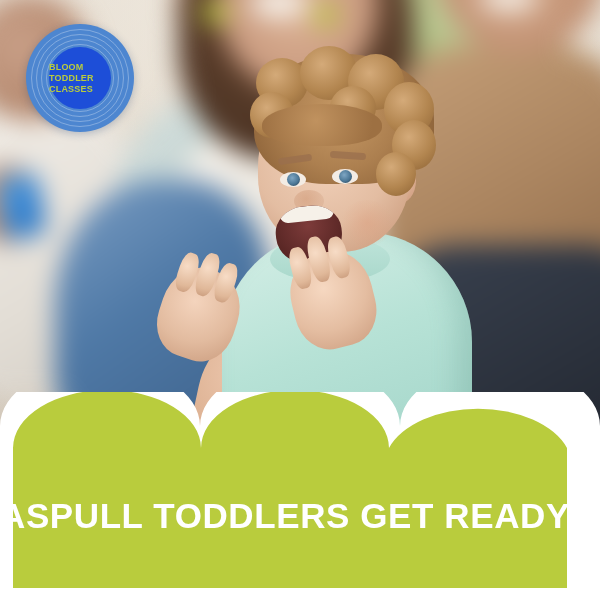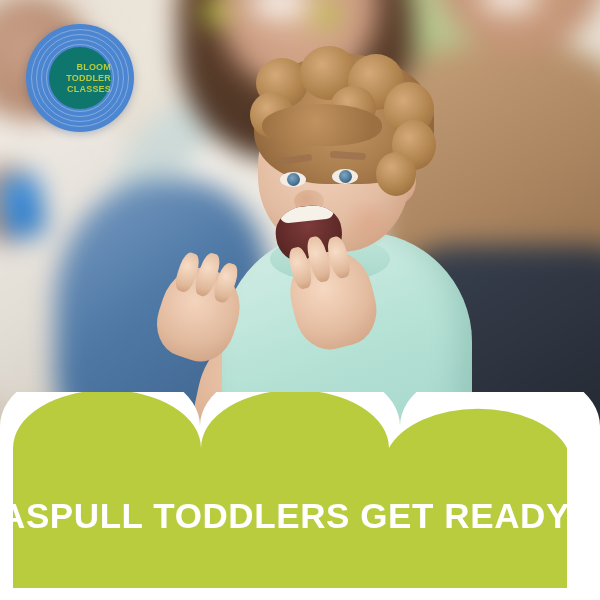--- a/index.html
+++ b/index.html
@@ -375,24 +375,24 @@
   .ring-4 { inset: 20px; }
 
   .logo-inner {
     position: absolute;
     left: 50%;
     top: 50%;
     transform: translate(-50%, -50%);
     width: 62px;
     height: 62px;
     border-radius: 50%;
-    background: #0f766e;
+    background: #1d4ed8;
     display: flex;
     flex-direction: column;
-    align-items: flex-end;
+    align-items: flex-start;
     justify-content: center;
     gap: 1px;
   }
   .logo-line {
     color: #b9cc3d;
     font-family: "Liberation Sans", sans-serif;
     font-weight: 700;
     font-size: 9px;
     line-height: 10px;
     letter-spacing: .2px;

